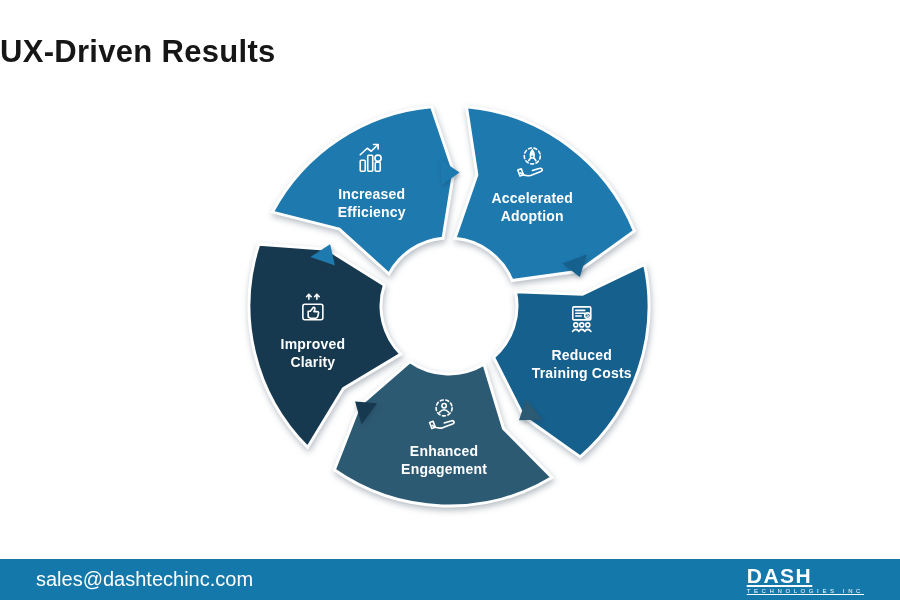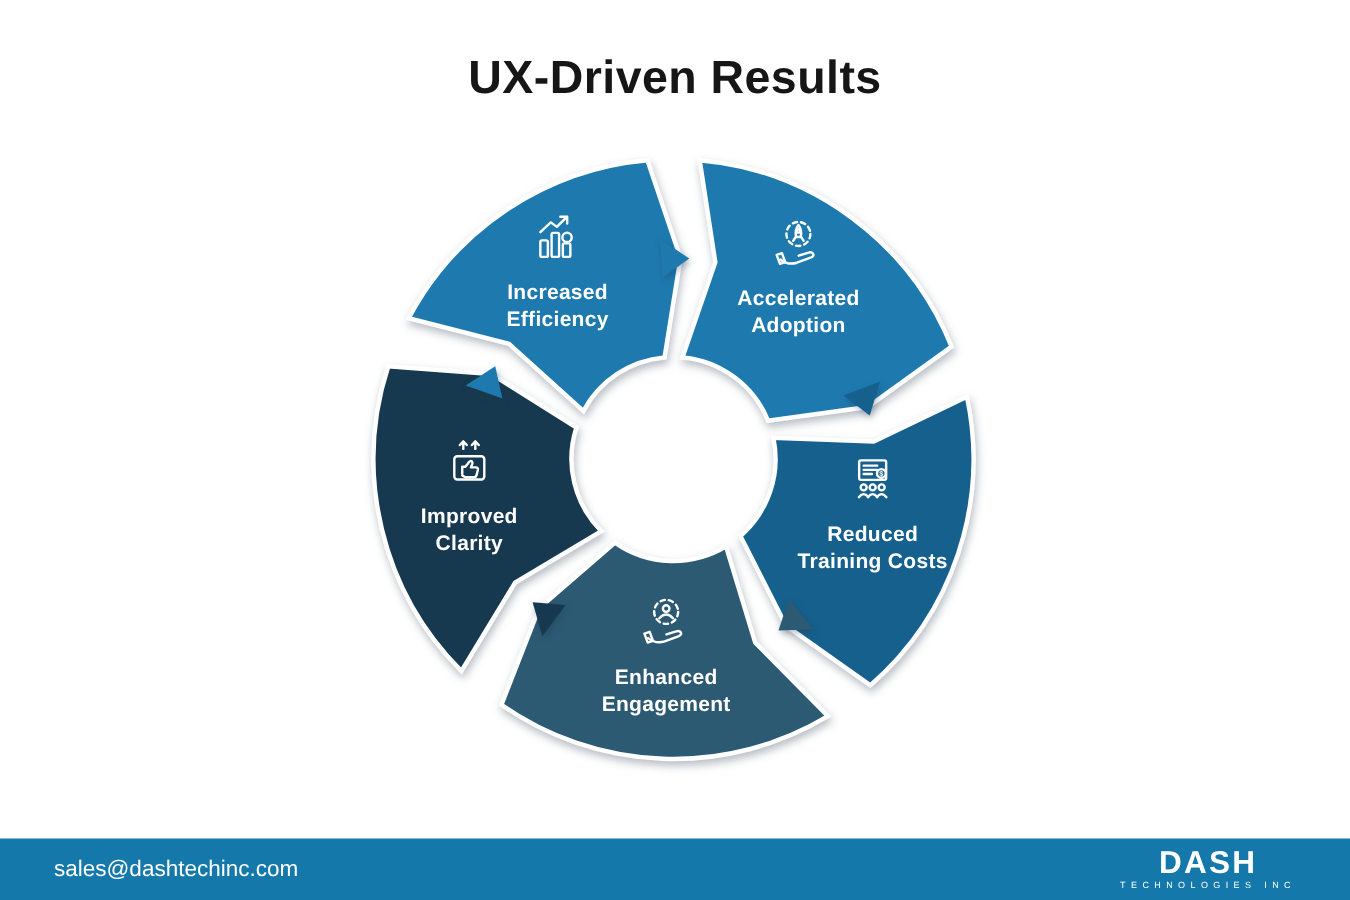--- a/index.html
+++ b/index.html
@@ -2,38 +2,38 @@
 <html><head>
 <meta charset="utf-8">
 <style>
   html,body{margin:0;padding:0;}
   body{
     width:900px;height:600px;position:relative;overflow:hidden;
     background:#ffffff;font-family:"Liberation Sans",sans-serif;
   }
   .page-title{
     position:absolute;top:34px;left:0;width:100%;
-    text-align:center;font-size:31px;font-weight:800;color:#161616;
+    font-size:31px;font-weight:800;color:#161616;
     letter-spacing:.3px;
   }
   #cycle-svg{position:absolute;top:0;left:0;}
   .seg{filter:drop-shadow(1px 3px 3px rgba(30,50,70,.32));}
   .gap-arrow{filter:drop-shadow(1px 2px 2px rgba(30,50,70,.3));}
   .seg-label{
     font-family:"Liberation Sans",sans-serif;font-size:14px;font-weight:700;
     fill:#ffffff;letter-spacing:.2px;
   }
   .icon-art{stroke:#ffffff;fill:none;stroke-width:1.6;stroke-linecap:round;stroke-linejoin:round;}
   .footer-bar{
     position:absolute;left:0;bottom:0;width:100%;height:41px;
     display:flex;align-items:center;justify-content:space-between;
     padding:0 36px;box-sizing:border-box;color:#fff;
   }
-  .footer-text{font-size:15px;color:#ffffff;}
-  .footer-logo{text-align:center;line-height:1;}
+  .footer-text{font-size:20px;color:#ffffff;}
+  .footer-logo{line-height:1;text-decoration:underline;}
   .logo-main{font-size:21px;font-weight:800;letter-spacing:1.5px;}
   .logo-sub{font-size:6px;letter-spacing:3.6px;margin-top:2px;}
 </style>
 </head>
 <body>
 
 <div class="page-title">UX-Driven Results</div>
 
 <svg id="cycle-svg" width="900" height="559" viewBox="0 0 900 559">
     <path class="seg" d="M466.43,106.76 A200,200 0 0 1 634.44,231.08 L578.43,271.32 L512.05,280.53 A68,68 0 0 0 454.93,238.26 L476.86,174.93 Z" fill="#1e79ae" stroke="#ffffff" stroke-width="3"></path>

